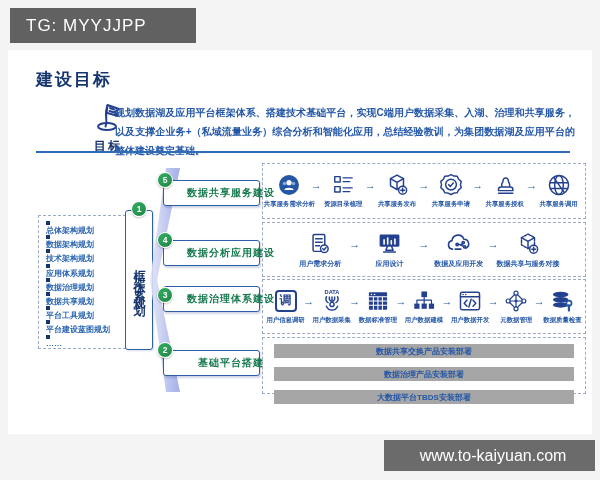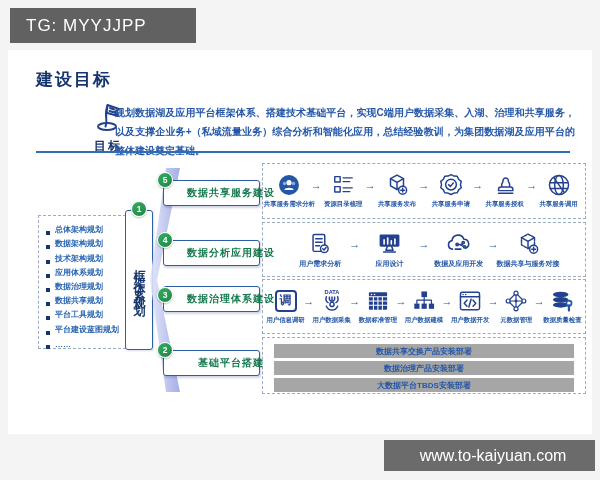--- a/index.html
+++ b/index.html
@@ -27,21 +27,21 @@
     position:absolute; left:107px; top:53px; width:460px;
     font-size:10px; font-weight:bold; color:#2457a7;
     line-height:19px; text-align:justify;
   }
   .divider { position:absolute; left:28px; top:101px; width:534px; height:2px; background:#2e6cb5; }
 
   .plan-box {
     position:absolute; left:30px; top:165px; width:88px; height:134px;
     border:1px dashed #9cabc4; padding:5px 0 0 7px;
   }
-  .plan-item { display:flex; align-items:flex-end; height:14.2px; }
+  .plan-item { display:flex; align-items:flex-start; height:14.2px;flex-direction:column; }
   .bullet { width:4px; height:4px; background:#16356e; margin-right:5px; flex:none; }
   .plan-item span.txt { font-size:8px; font-weight:600; color:#2b66b1; white-space:nowrap; }
 
   .pillar {
     position:absolute; left:117px; top:160px; width:28px; height:140px;
     border:1.5px solid #2f5ea8; border-radius:3px; background:#fff;
     display:flex; align-items:center; justify-content:center;
     box-shadow:1px 1px 2px rgba(40,70,140,.18);
   }
   .pillar .vtxt {
@@ -73,21 +73,21 @@
   .step { display:flex; flex-direction:column; align-items:center; flex:1; min-width:0; }
   .ico { height:27px; display:flex; align-items:center; justify-content:center; }
   .lbl { margin-top:2px; font-size:6.4px; font-weight:600; color:#2457a7; white-space:nowrap; }
   .arrow { flex:none; height:27px; display:flex; align-items:center; color:#2457a7; font-size:11px; font-weight:bold; }
   svg.ic { stroke:#24418f; fill:none; stroke-width:1.7; stroke-linecap:round; stroke-linejoin:round; }
   .survey-sq {
     width:22px; height:22px; border:2px solid #24418f; border-radius:4px;
     display:flex; align-items:center; justify-content:center;
     font-size:12px; font-weight:bold; color:#24418f;
   }
-  .bars { display:flex; flex-direction:column; gap:3px; width:100%; padding:0 6px; }
+  .bars { display:flex; flex-direction:column; gap:9px; width:100%; padding:0 6px; }
   .gbar {
     height:14px; background:#a6a6a6; display:flex; align-items:center; justify-content:center;
     font-size:8px; font-weight:bold; color:#2457a7; white-space:nowrap;
   }
   .watermark {
     position:absolute; left:384px; top:440px; width:211px; height:31px;
     background:#6b6b6b; color:#fff; font-size:16px;
     display:flex; align-items:center; justify-content:center;padding-left:7px;
   }
 </style>

